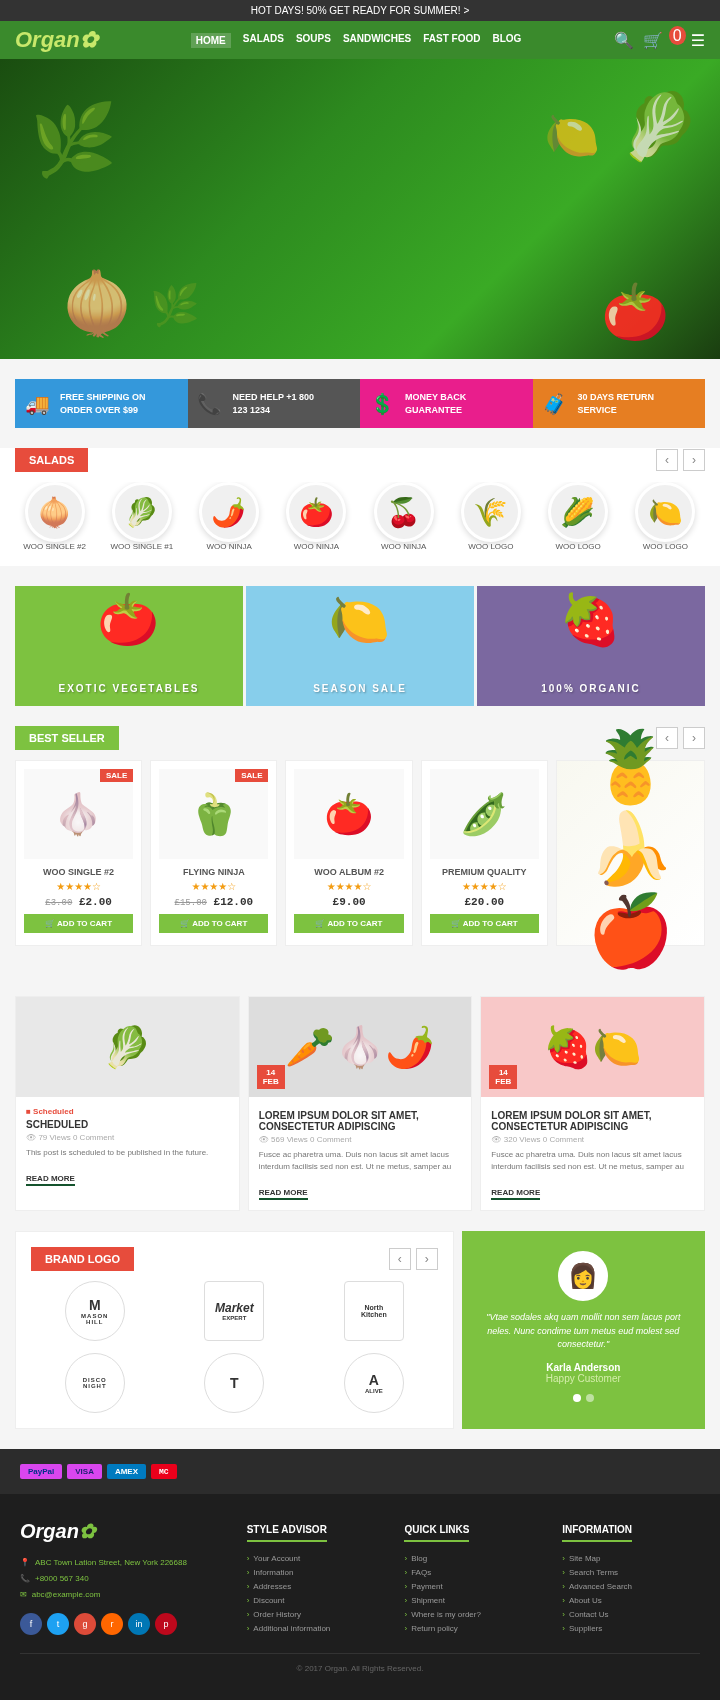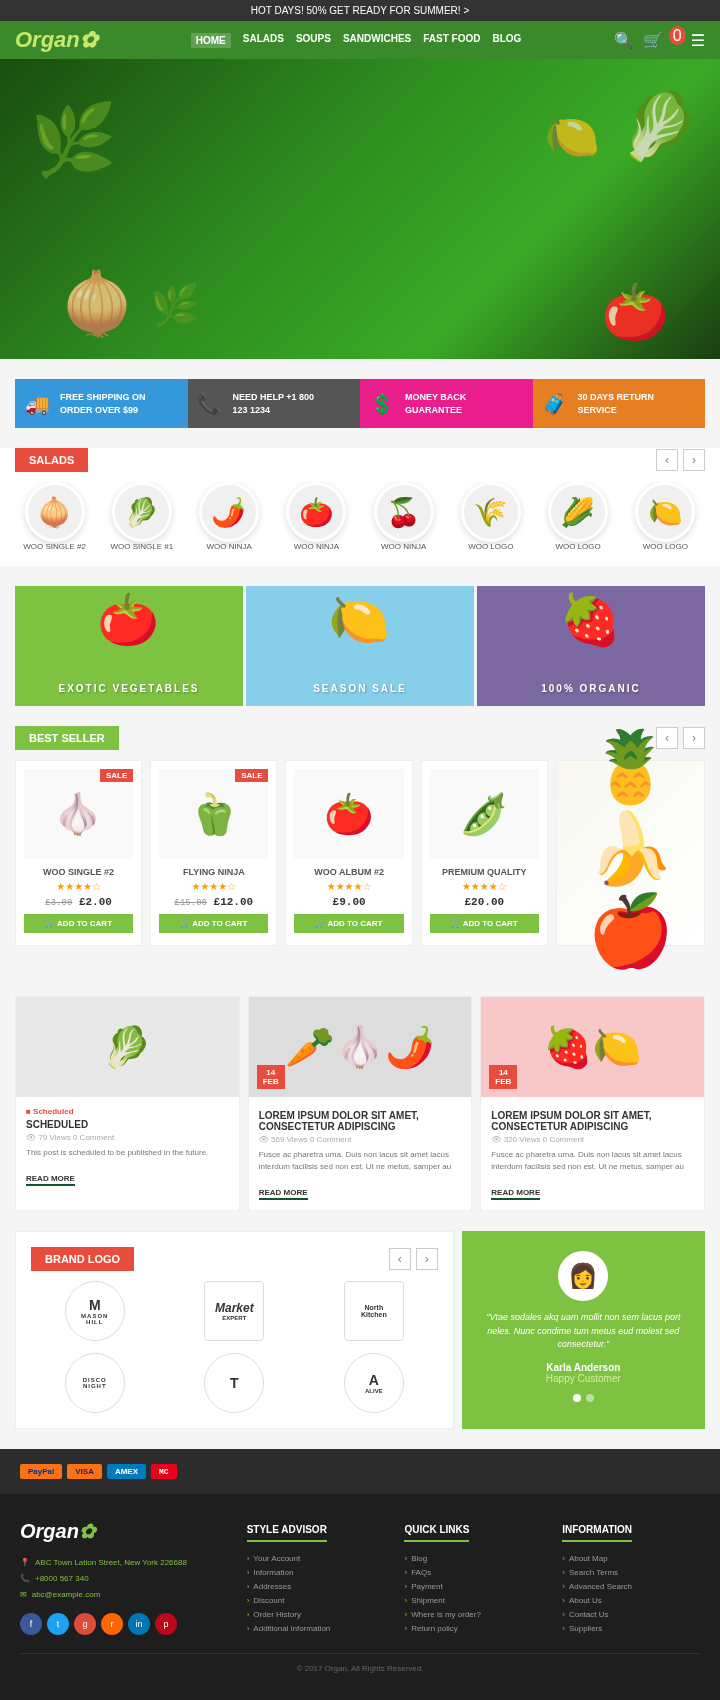--- a/index.html
+++ b/index.html
@@ -95,21 +95,21 @@
     .testimonial-text { font-size: 9px; font-style: italic; color: #fff; line-height: 1.5; margin-bottom: 10px; }
     .testimonial-author { font-size: 10px; font-weight: bold; color: #fff; }
     .testimonial-role { font-size: 10px; color: #d4edaa; }
     .testimonial-dots { display: flex; justify-content: center; gap: 5px; margin-top: 10px; }
     .dot { width: 8px; height: 8px; border-radius: 50%; background: rgba(255,255,255,0.5); }
     .dot.active { background: #fff; }
 
     
     .footer-top { background: #2c2c2c; padding: 15px 20px; display: flex; align-items: center; justify-content: space-between; }
     .payment-icons { display: flex; gap: 5px; }
-    .payment-icon { background: #f97316; padding: 3px 8px; font-size: 8px; font-weight: bold; border-radius: 2px; }
+    .payment-icon { background: #d946ef; padding: 3px 8px; font-size: 8px; font-weight: bold; border-radius: 2px; }
     .payment-icon.paypal { color: #003087; }
     .payment-icon.visa { color: #1a1f71; }
     .payment-icon.amex { color: #007bc0; }
     .payment-icon.mc { color: #eb001b; }
     .email-signup { display: flex; gap: 0; align-items: center; }
     .email-label { color: #aaa; font-size: 9px; font-weight: bold; text-transform: uppercase; margin-right: 10px; }
     .email-input { background: #fff; border: none; padding: 8px 12px; font-size: 10px; width: 200px; }
     .email-btn { background: #7dc240; color: #fff; border: none; padding: 8px 14px; font-size: 10px; font-weight: bold; cursor: pointer; text-transform: uppercase; }
 
     
@@ -446,21 +446,21 @@
       <div class="footer-col-title">QUICK LINKS</div>
       <a href="#" class="footer-link">Blog</a>
       <a href="#" class="footer-link">FAQs</a>
       <a href="#" class="footer-link">Payment</a>
       <a href="#" class="footer-link">Shipment</a>
       <a href="#" class="footer-link">Where is my order?</a>
       <a href="#" class="footer-link">Return policy</a>
     </div>
     <div class="footer-col">
       <div class="footer-col-title">INFORMATION</div>
-      <a href="#" class="footer-link">About Map</a>
+      <a href="#" class="footer-link">Site Map</a>
       <a href="#" class="footer-link">Search Terms</a>
       <a href="#" class="footer-link">Advanced Search</a>
       <a href="#" class="footer-link">About Us</a>
       <a href="#" class="footer-link">Contact Us</a>
       <a href="#" class="footer-link">Suppliers</a>
     </div>
   </div>
   <div class="footer-bottom">© 2017 Organ. All Rights Reserved.</div>
 </div>
 

